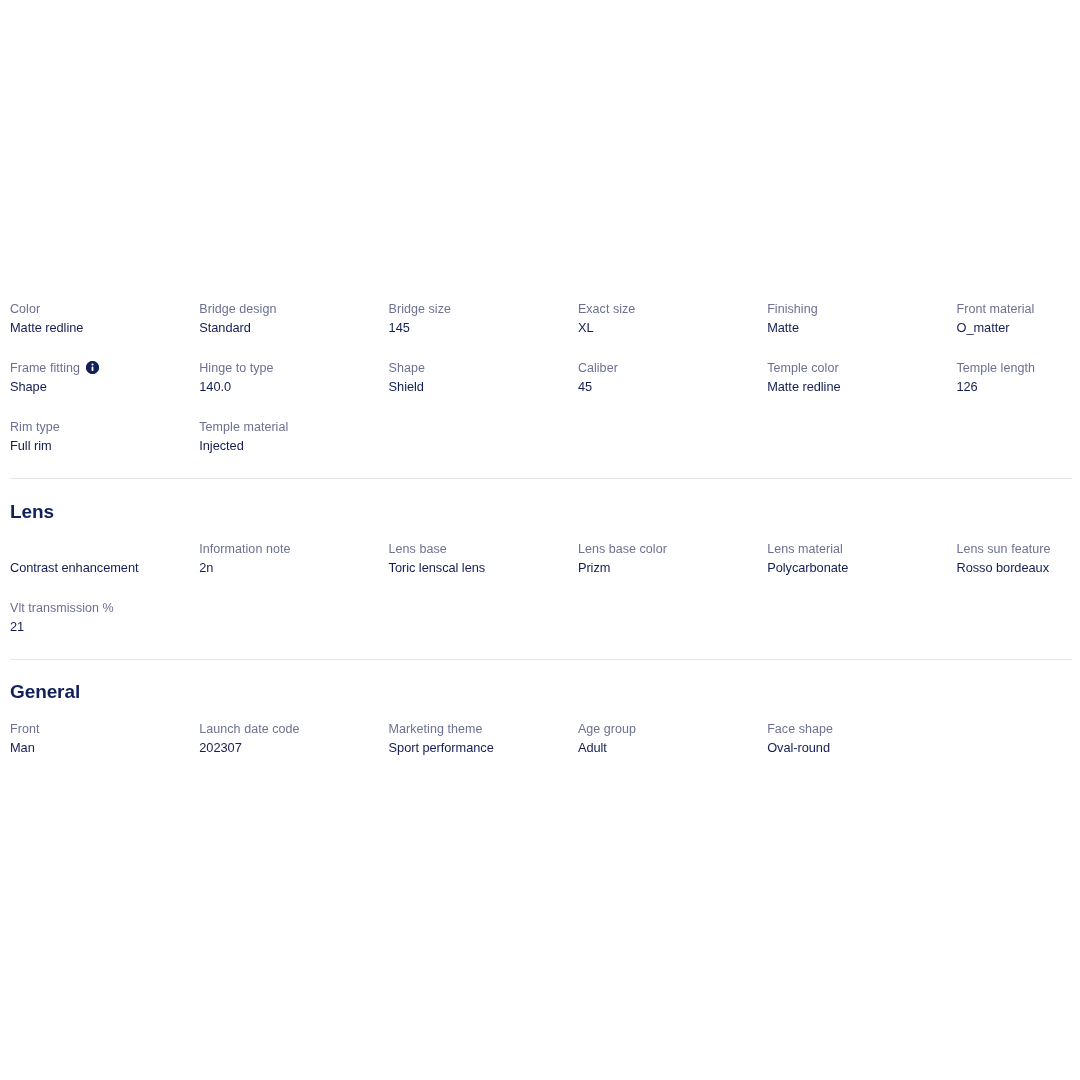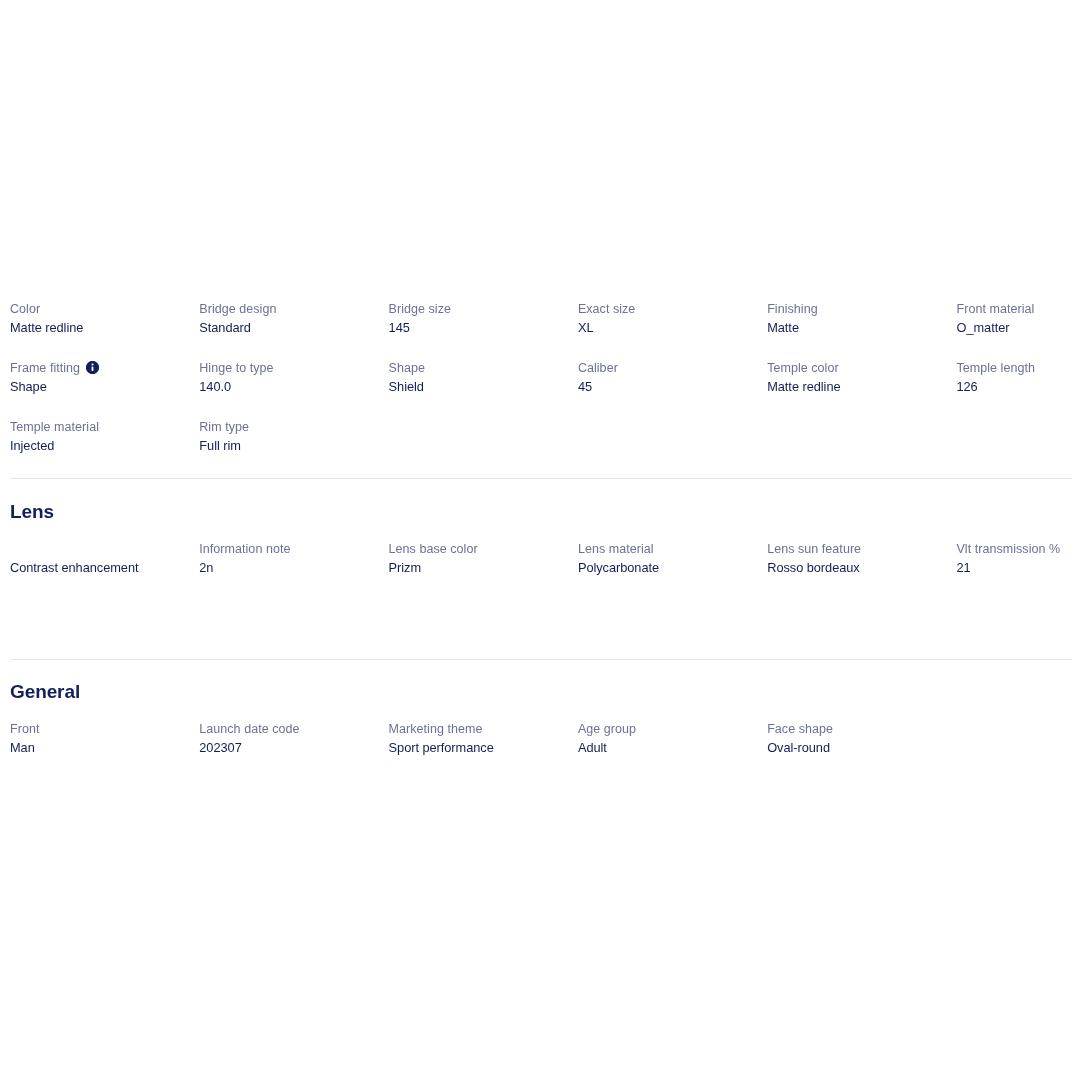--- a/index.html
+++ b/index.html
@@ -163,26 +163,26 @@
       <div class="spec-cell">
         <div class="spec-label">Temple color</div>
         <div class="spec-value">Matte redline</div>
       </div>
 
       <div class="spec-cell">
         <div class="spec-label">Temple length</div>
         <div class="spec-value">126</div>
       </div>
       <div class="spec-cell">
+        <div class="spec-label">Rim type</div>
+        <div class="spec-value">Full rim</div>
+      </div>
+      <div class="spec-cell">
         <div class="spec-label">Temple material</div>
         <div class="spec-value">Injected</div>
-      </div>
-      <div class="spec-cell">
-        <div class="spec-label">Rim type</div>
-        <div class="spec-value">Full rim</div>
       </div>
       <div class="spec-cell empty"></div>
       <div class="spec-cell empty"></div>
       <div class="spec-cell empty"></div>
 
     </div>
   </div>
 
   <hr class="divider">
 
@@ -191,20 +191,24 @@
     <div class="spec-grid">
 
       <div class="spec-cell value-only">
         <div class="spec-value">Contrast enhancement</div>
       </div>
       <div class="spec-cell">
         <div class="spec-label">Information note</div>
         <div class="spec-value">2n</div>
       </div>
       <div class="spec-cell">
+        <div class="spec-label">Lens base</div>
+        <div class="spec-value">Toric lenscal lens</div>
+      </div>
+      <div class="spec-cell">
         <div class="spec-label">Lens base color</div>
         <div class="spec-value">Prizm</div>
       </div>
 
       <div class="spec-cell">
         <div class="spec-label">Lens material</div>
         <div class="spec-value">Polycarbonate</div>
       </div>
       <div class="spec-cell">
         <div class="spec-label">Lens sun feature</div>

